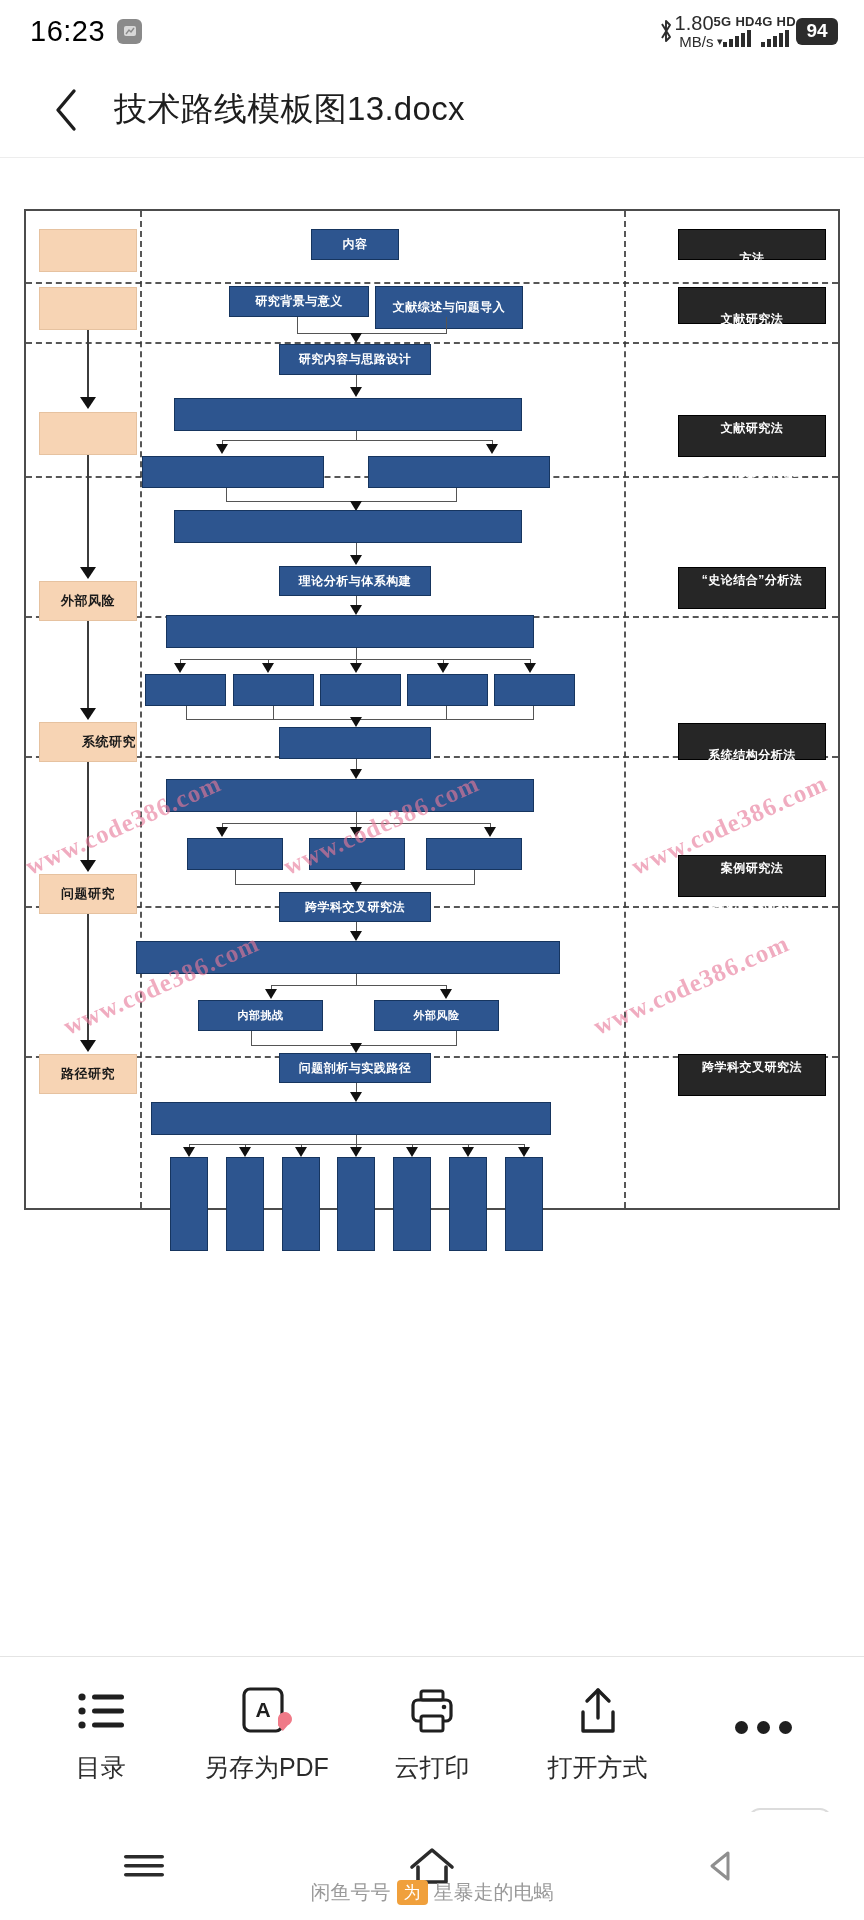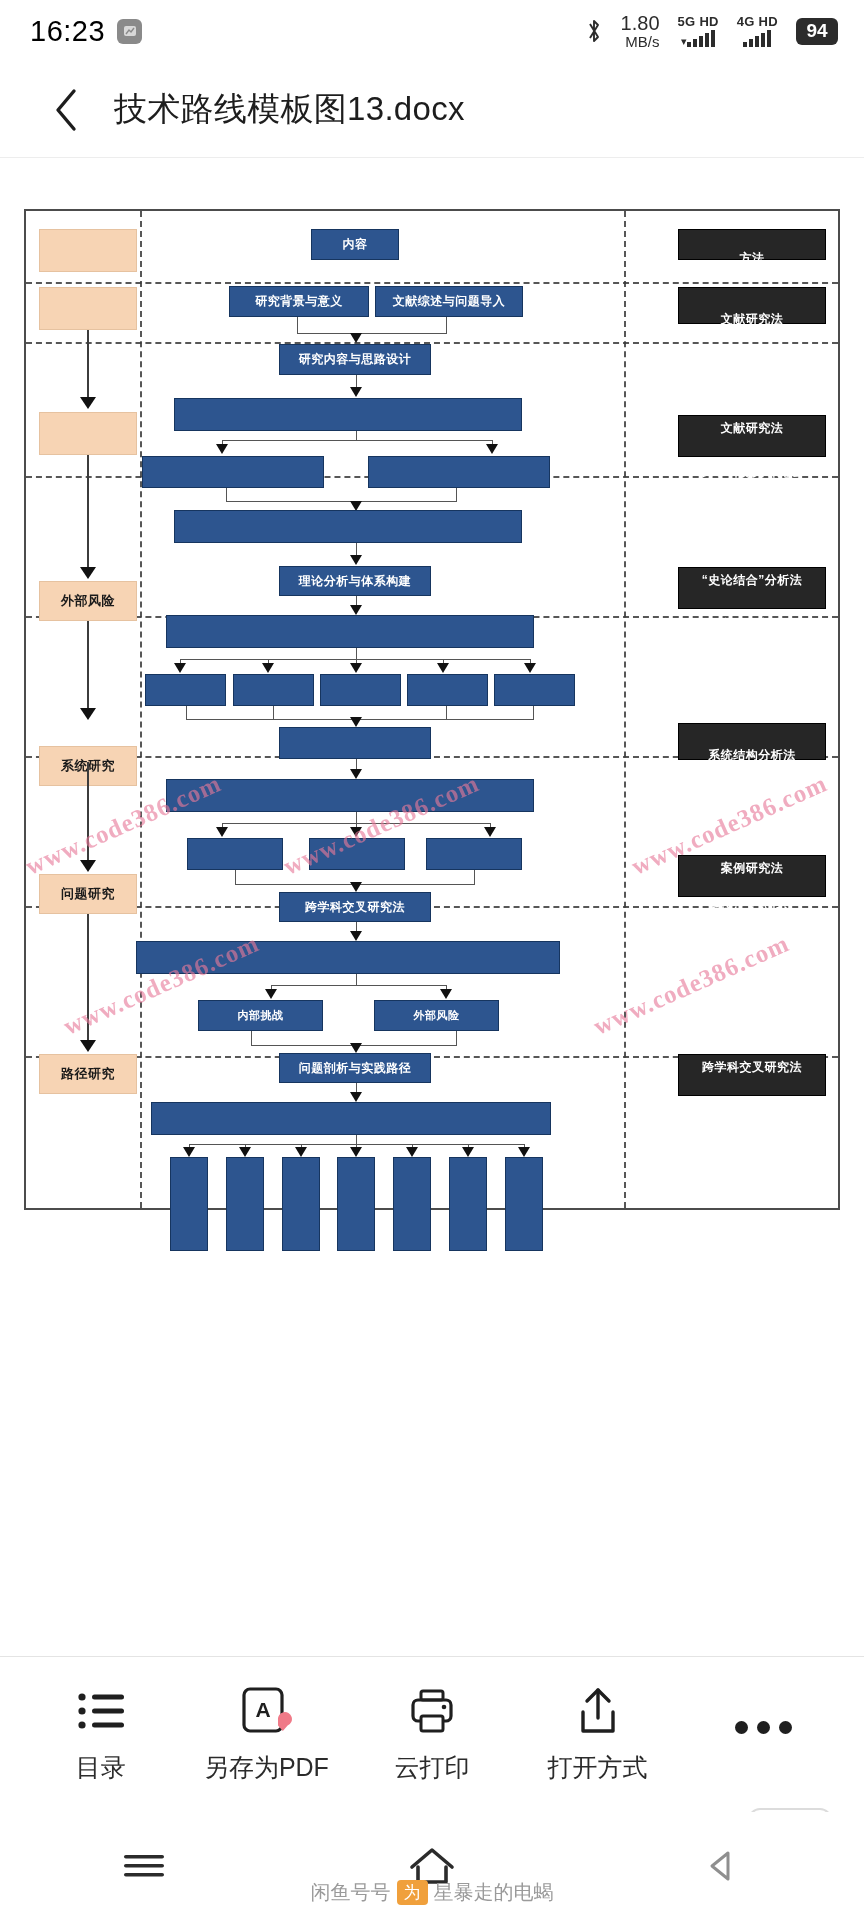--- a/index.html
+++ b/index.html
@@ -18,21 +18,21 @@
     padding:0 26px 0 30px;
     background:#fff;
   }
   .sb-left{ display:flex; align-items:center; gap:12px; }
   .sb-time{ font-size:29px; color:#000000; letter-spacing:.5px; font-weight:400; }
   .sb-appicon{
     width:25px;height:25px;border-radius:6px;background:#8a8a8a;
     display:flex;align-items:center;justify-content:center;
   }
   .sb-appicon svg{ display:block; }
-  .sb-right{ display:flex; align-items:center; gap:18px; }
+  .sb-right{ display:flex; align-items:center; gap:0; }
   .sb-bt{ width:18px;height:26px; }
   .sb-speed{ display:flex; flex-direction:column; align-items:flex-end; line-height:1.02; }
   .sb-speed .v{ font-size:20px; color:#2c2c2c; }
   .sb-speed .u{ font-size:15px; color:#2c2c2c; }
   .sb-sig{ display:flex; flex-direction:column; align-items:center; line-height:1; gap:2px; }
   .sb-sig .lbl{ font-size:13px; color:#2c2c2c; font-weight:700; letter-spacing:.3px;}
   .sb-bars{ display:flex; align-items:flex-end; gap:2px; height:17px; }
   .sb-bars i{ width:4px; background:#2c2c2c; display:block; }
   .sb-bars i:nth-child(1){height:5px;}
   .sb-bars i:nth-child(2){height:8px;}
@@ -240,21 +240,21 @@
       </div>
       <div class="peach" style="left:13px;top:76px;width:98px;height:43px;">
         <span></span>
       </div>
       <div class="peach" style="left:13px;top:201px;width:98px;height:43px;">
         <span></span>
       </div>
       <div class="peach" style="left:13px;top:370px;width:98px;height:40px;">
         <span>外部风险</span>
       </div>
-      <div class="peach" style="left:13px;top:535px;width:98px;height:40px;">
+      <div class="peach" style="left:13px;top:511px;width:98px;height:40px;justify-content:flex-end;">
         <span>系统研究</span>
       </div>
       <div class="peach" style="left:13px;top:663px;width:98px;height:40px;">
         <span>问题研究</span>
       </div>
       <div class="peach" style="left:13px;top:843px;width:98px;height:40px;">
         <span>路径研究</span>
       </div>
 
       <div class="line-v" style="left:61px;top:119px;height:68px;"></div>
@@ -268,21 +268,21 @@
       <div class="line-v" style="left:61px;top:703px;height:126px;"></div>
       <div class="arrow" style="left:54px;top:829px;"></div>
 
       <div class="blue" style="left:285px;top:18px;width:88px;height:31px;">
         <span>内容</span>
       </div>
 
       <div class="blue" style="left:203px;top:75px;width:140px;height:31px;">
         <span>研究背景与意义</span>
       </div>
-      <div class="blue" style="left:349px;top:75px;width:148px;height:31px;">
+      <div class="blue" style="left:349px;top:75px;width:148px;height:43px;">
         <span>文献综述与问题导入</span>
       </div>
       <div class="line-v thin" style="left:271px;top:106px;height:16px;"></div>
       <div class="line-v thin" style="left:420px;top:106px;height:16px;"></div>
       <div class="line-h" style="left:271px;top:122px;width:150px;"></div>
       <div class="arrow sm" style="left:324px;top:122px;"></div>
 
       <div class="blue" style="left:253px;top:133px;width:152px;height:31px;">
         <span>研究内容与思路设计</span>
       </div>

